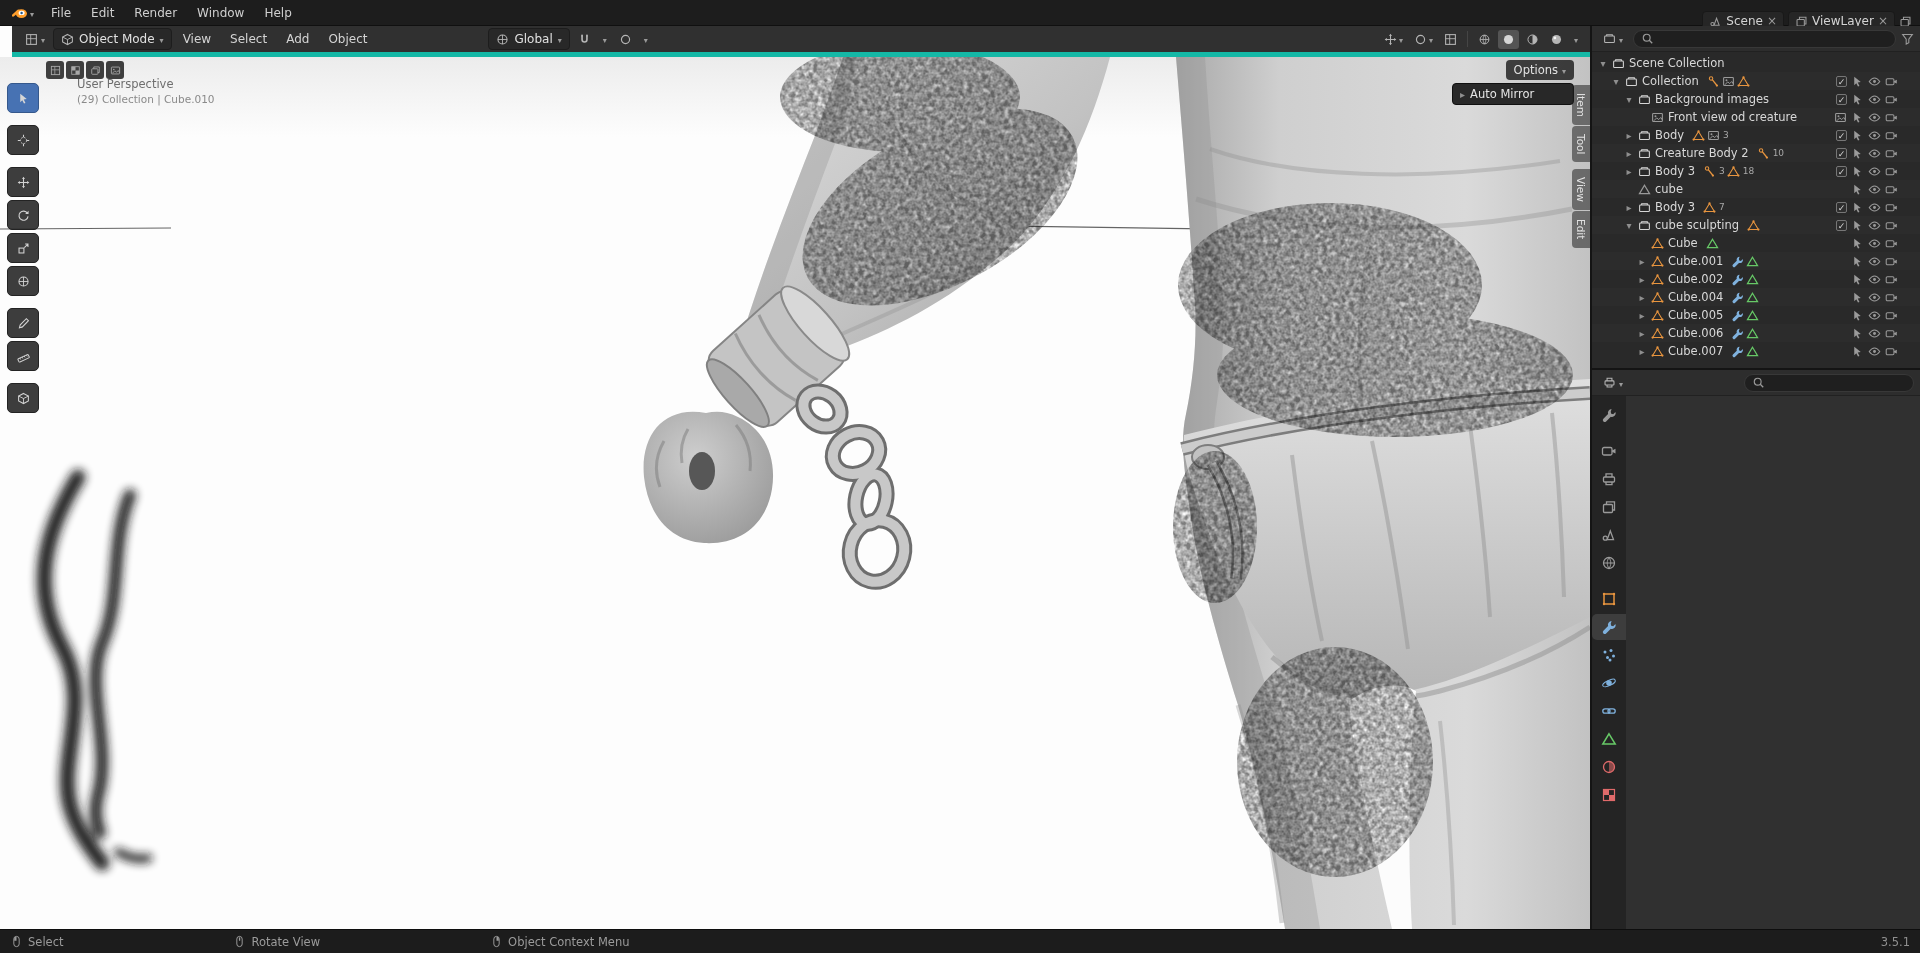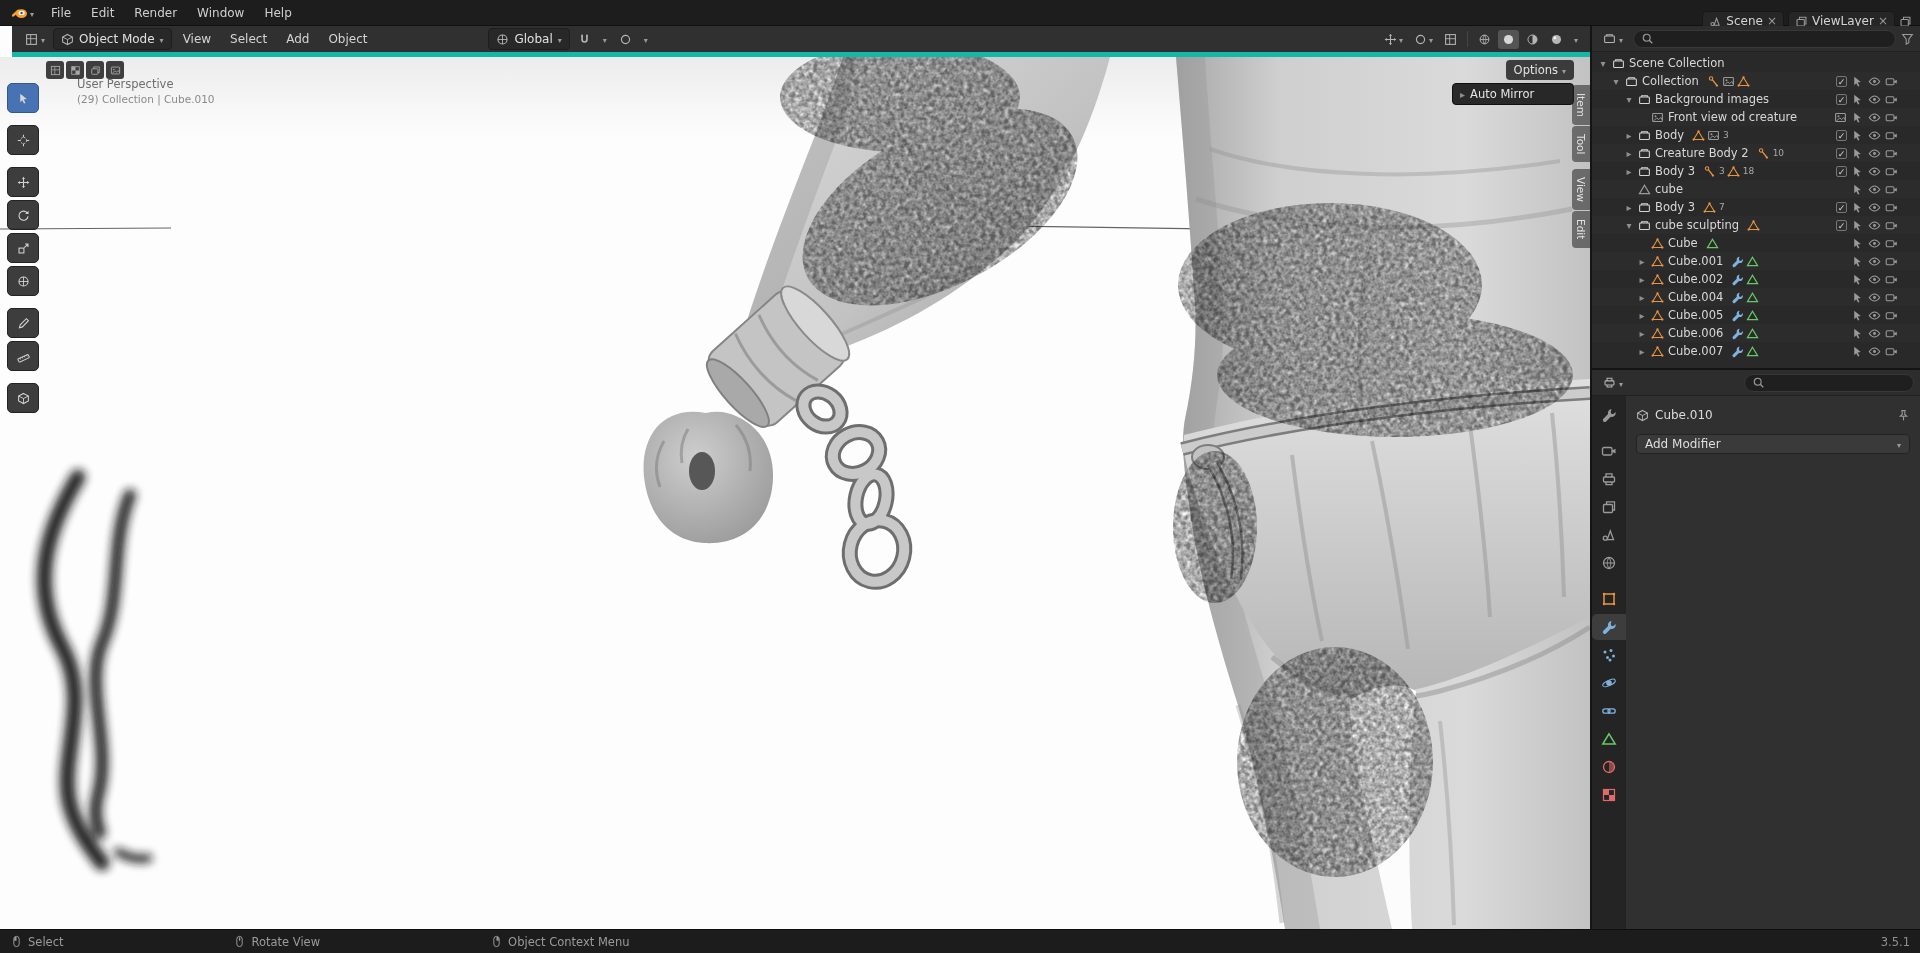--- a/index.html
+++ b/index.html
@@ -1165,37 +1165,20 @@
               <svg class="ic16 c-red">
                 <use href="#i-ball"></use>
               </svg>
             </div>
           <div class="ptab">
               <svg class="ic16 c-red">
                 <use href="#i-checker"></use>
               </svg>
             </div>
         </div>
-        <div class="prop-content">
-          <div class="breadcrumb-row">
-            <svg class="ic c-gray">
-                <use href="#i-cube"></use>
-              </svg>
-            <span>Cube.010</span>
-            <span style="margin-left:auto">
-              <svg class="ic c-dim">
-                  <use href="#i-pin"></use>
-                </svg>
-            </span>
-          </div>
-          <div class="add-mod-btn">
-            <span>Add Modifier</span>
-            <span class="glyph-chev"></span>
-          </div>
-        </div>
       </div>
     </div>
   </div>
 </div>
 
 <div class="statusbar">
   <div class="hint">
     <svg class="ic">
         <use href="#i-mouse-l"></use>
       </svg>

